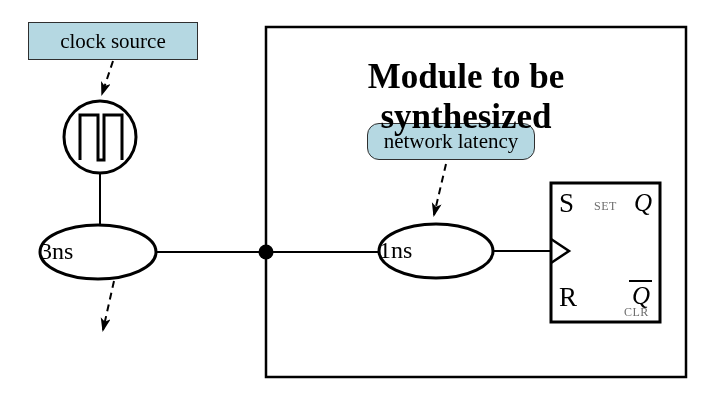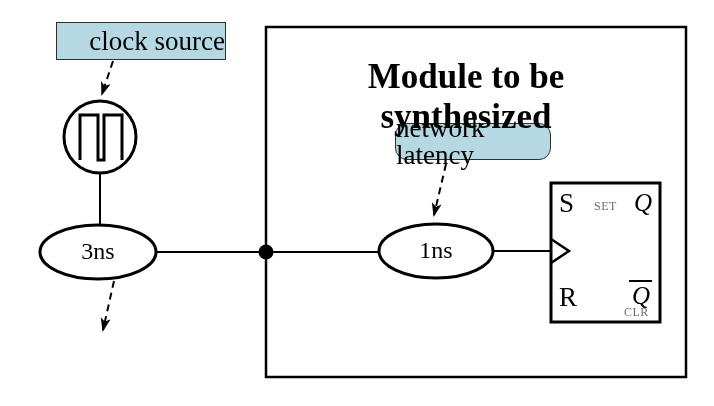--- a/index.html
+++ b/index.html
@@ -34,35 +34,33 @@
   .dot    { fill: var(--stroke); stroke: none; }
 
   .txt { position: absolute; white-space: nowrap; }
 
   .label-box {
     position: absolute;
     background: var(--label-fill);
     border: 1.5px solid var(--label-border);
     display: flex;
     align-items: center;
-    justify-content: flex-end;
-    font-size: 27px;
+    justify-content: center;
+    font-size: 21px;
     line-height: 1;
-    margin-left: 28px;
   }
   .module-title {
     position: absolute;
     left: 291px; top: 57px; width: 350px;
     text-align: center;
     font-size: 35px;
     font-weight: bold;
   }
   .ellipse-value {
     position: absolute;
-    text-align: center;
     font-size: 24px;
   }
   .ff-big   { font-size: 27px; }
   .ff-small { font-size: 12px; color: var(--muted-text); letter-spacing: 0.5px; margin-top: 12px; }
   .ff-q     { font-size: 25px; font-style: italic; }
   .overline { display: inline-block; border-top: 2.5px solid var(--stroke); padding: 0 2px 0 3px; }
 </style>
 </head>
 <body>
 
@@ -95,21 +93,21 @@
 
     <rect x="551" y="183" width="109" height="139" class="shape"></rect>
     <path d="M551 239 L569 251 L551 263" class="outline"></path>
   </svg>
 
   <div class="label-box" style="left:28px; top:22px; width:170px; height:38px;">
     <span>clock source</span>
   </div>
 
 
-  <div class="label-box" style="left:367px; top:123px; width:156px; height:37px;border-radius:12px;">
+  <div class="label-box" style="left:367px; top:123px; width:168px; height:37px;border-radius:12px;">
     <span>network latency</span>
   </div>
 
   <div class="module-title">Module to be synthesized</div>
 
   <div class="txt ellipse-value" style="left:40px; top:238px; width:116px;">3ns</div>
   <div class="txt ellipse-value" style="left:379px; top:237px; width:114px;">1ns</div>
 
   <div class="txt ff-big" style="left:559px; top:188px;">S</div>
   <div class="txt ff-small" style="left:594px; top:187px;">SET</div>

